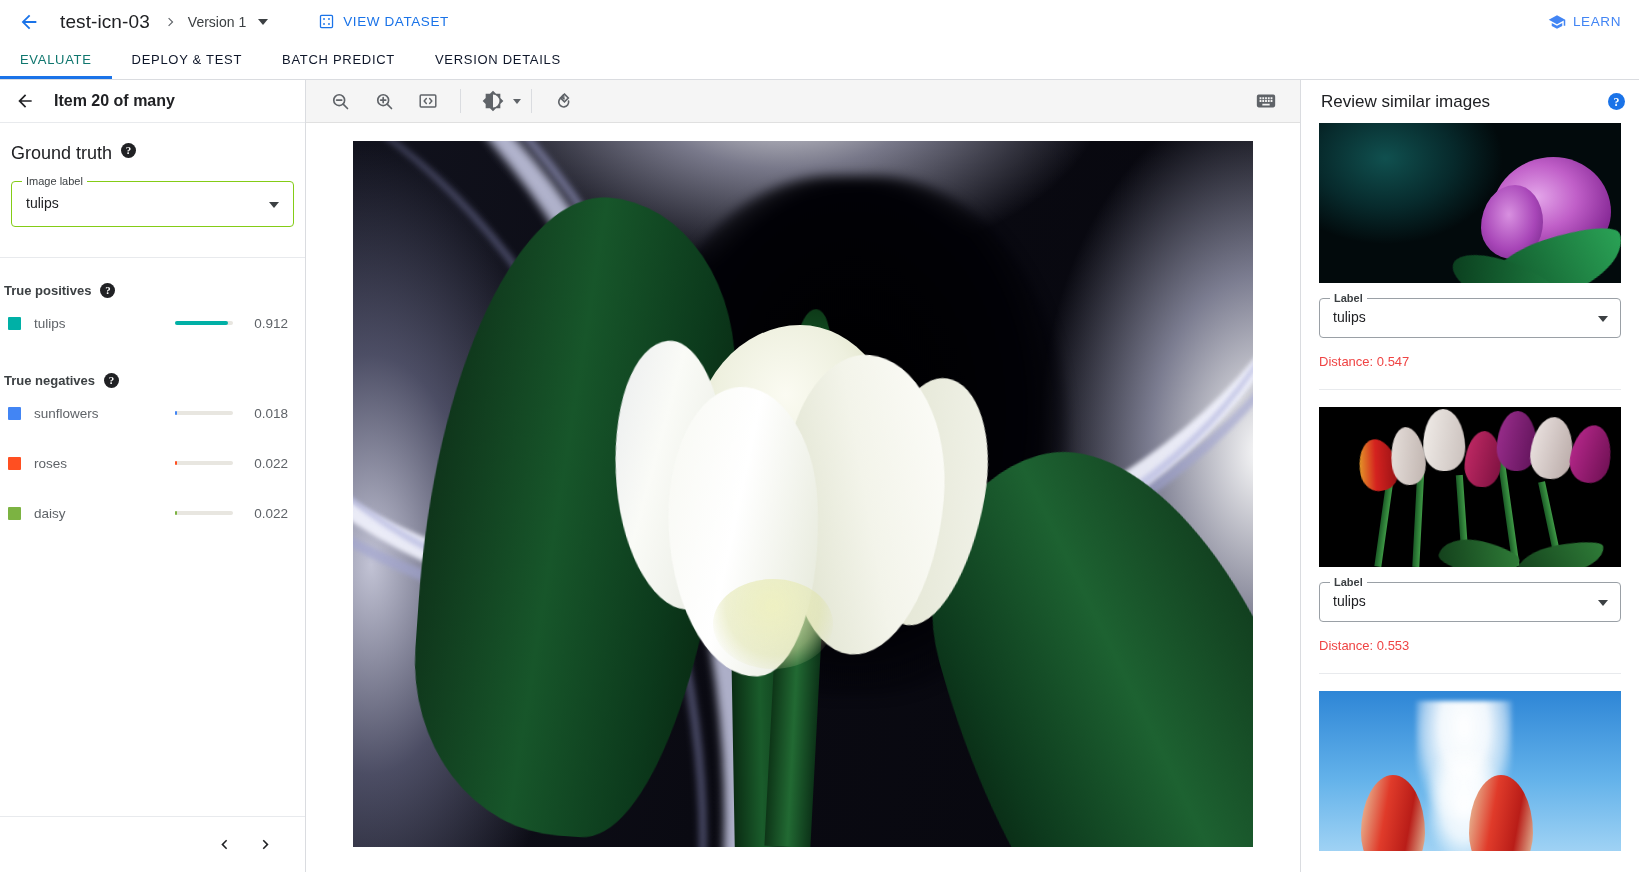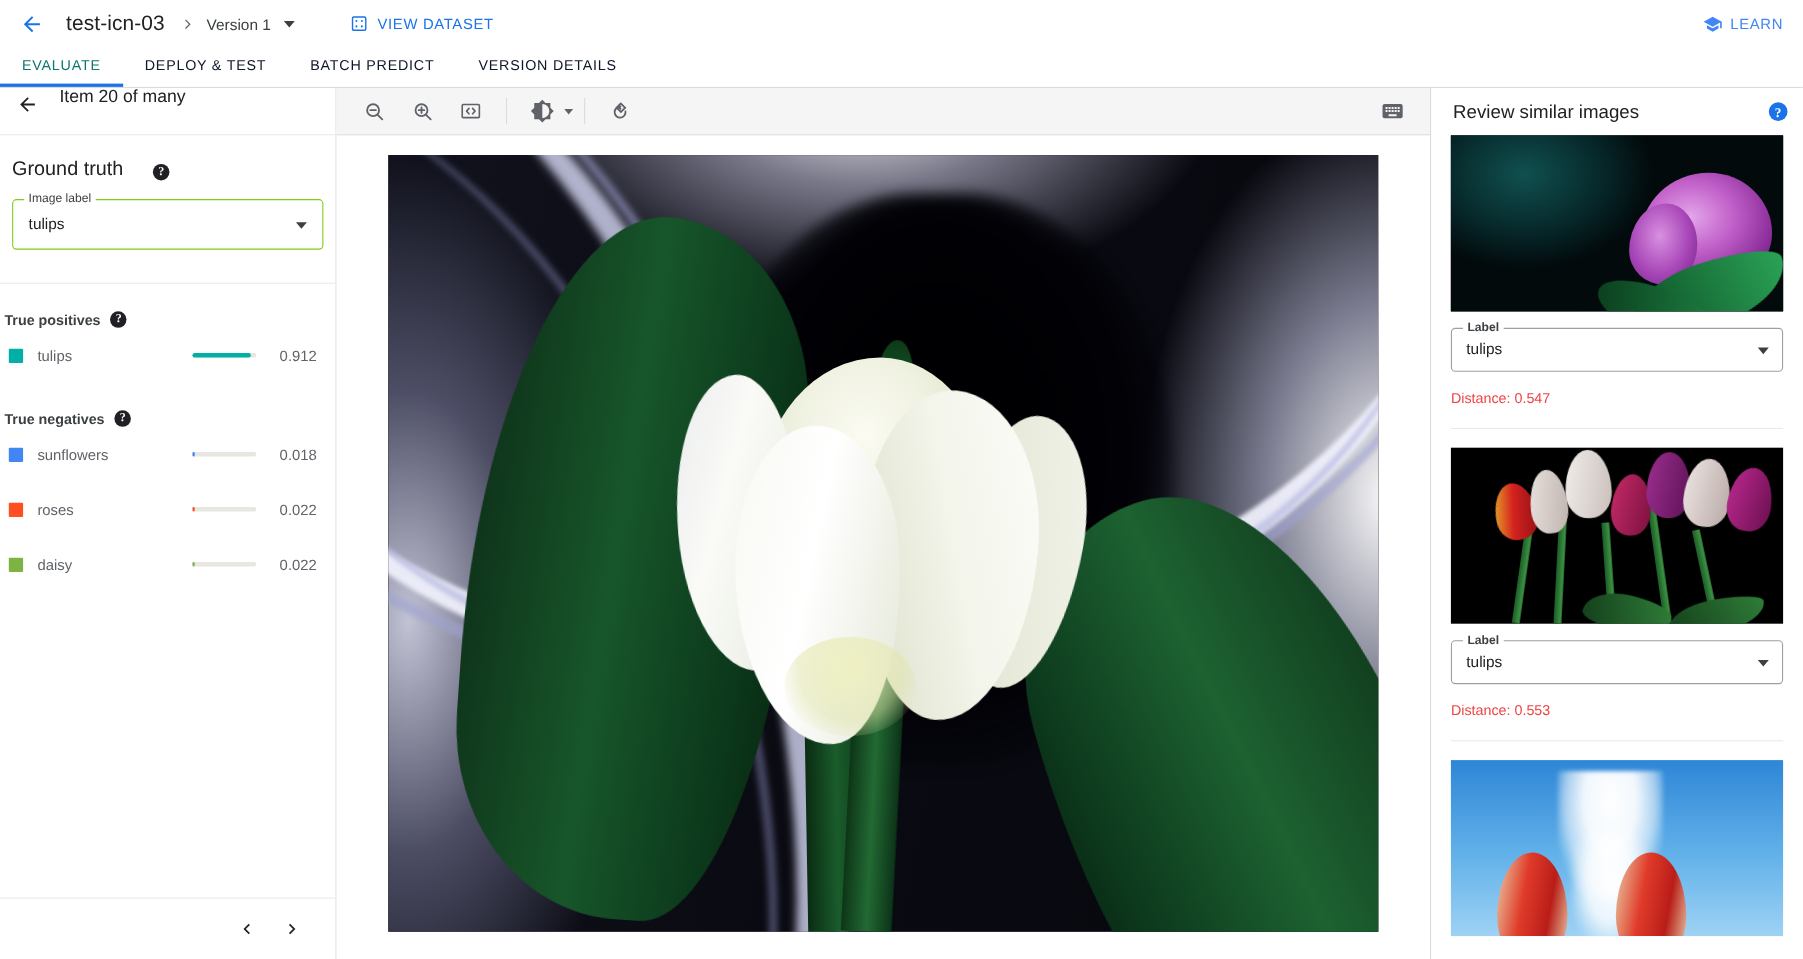--- a/index.html
+++ b/index.html
@@ -30,30 +30,30 @@
   .tabs { height:37px; flex:0 0 37px; display:flex; align-items:flex-end; border-bottom:1px solid #dadce0; background:#fff; padding-left:0; }
   .tab { height:36px; display:flex; align-items:center; padding:0 20px; font-size:13px; font-weight:500; letter-spacing:.7px;
          color:#0f172a; cursor:pointer; border-bottom:3px solid transparent; }
   .tab.active { color:#0f766e; border-bottom-color:#1a73e8; }
 
   
   .body { flex:1 1 auto; display:flex; min-height:0; }
 
   
   .left { width:306px; flex:0 0 306px; border-right:1px solid #dadce0; display:flex; flex-direction:column; background:#fff; min-height:0; }
-  .left-head { height:43px; flex:0 0 43px; display:flex; align-items:flex-start; border-bottom:1px solid #e8eaed; padding-left:10px; }
+  .left-head { height:43px; flex:0 0 43px; display:flex; align-items:center; border-bottom:1px solid #e8eaed; padding-left:10px;font-weight:bold; }
   .left-head .la { width:30px;height:30px;display:flex;align-items:center;justify-content:center;cursor:pointer;color:#202124; }
   .left-head .lt { font-size:16px; color:#202124; margin-left:14px; }
   .filter-row { height:42px; flex:0 0 42px; display:flex; align-items:center; border-bottom:1px solid #e8eaed; padding-left:17px; }
   .filter-row .fi { margin-right:9px; display:flex; color:#3c4043;}
   .filter-label { font-size:13px; font-weight:700; color:#3c4043; }
   .filter-ph { font-size:13px; color:#80868b; margin-left:16px; cursor:text; }
 
   .gt-block { padding:20px 11px 0 11px; }
-  .gt-title { font-size:18px; color:#202124; display:flex; align-items:flex-end; margin:0 0 8px 0; font-weight:400;gap:18px;}
+  .gt-title { font-size:18px; color:#202124; display:flex; align-items:flex-start; margin:0 0 8px 0; font-weight:400;}
   .help-dot { display:inline-flex; align-items:center; justify-content:center; width:15px; height:15px; border-radius:50%;
               background:#202124; color:#fff; font-size:11px; font-weight:700; margin-left:9px; cursor:pointer; line-height:1; font-family:"Liberation Serif", serif;}
   .help-dot.blue { background:#1a73e8; width:17px;height:17px;font-size:12px; }
 
   .select-field { position:relative; height:46px; border:1px solid #84cc16; border-radius:4px; margin-top:17px; cursor:pointer; }
   .select-field .legend { position:absolute; top:-7px; left:10px; background:#fff; padding:0 4px; font-size:11px; color:#3c4043; }
   .select-field .val { position:absolute; left:14px; top:13px; font-size:14px; color:#202124; }
   .select-field .caret { position:absolute; right:14px; top:20px; width:0;height:0;border-left:5px solid transparent;border-right:5px solid transparent;border-top:6px solid #3c4043; }
 
   .divider { height:1px; background:#e8eaed; margin:30px 0 0 0; }

